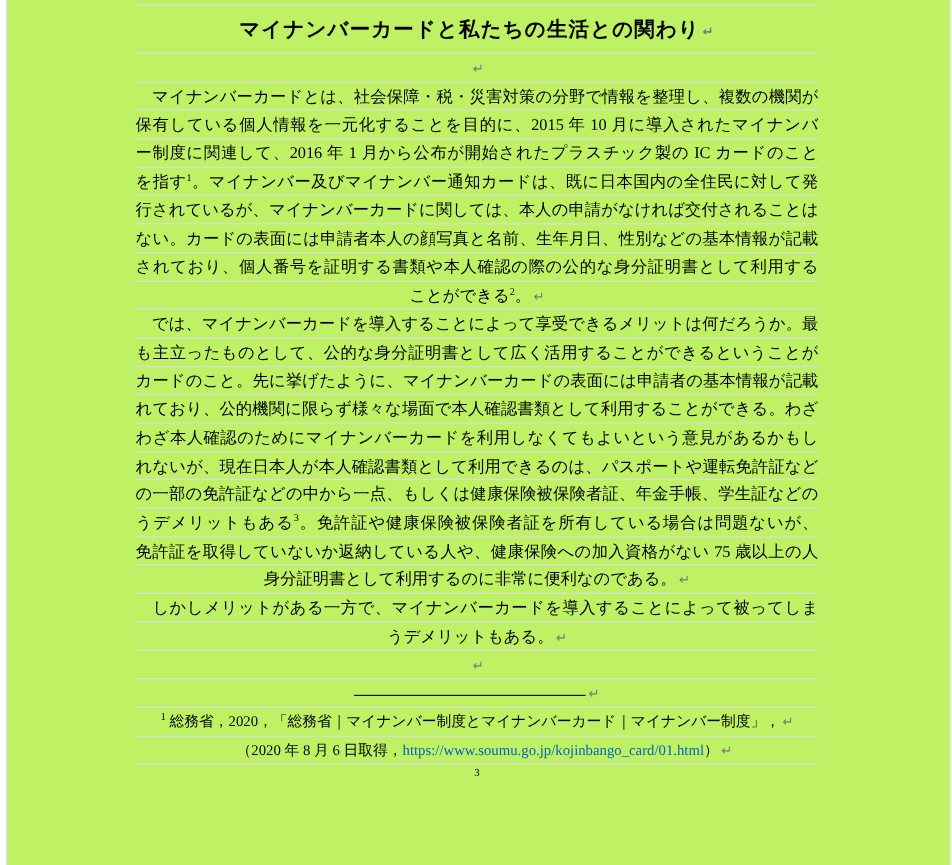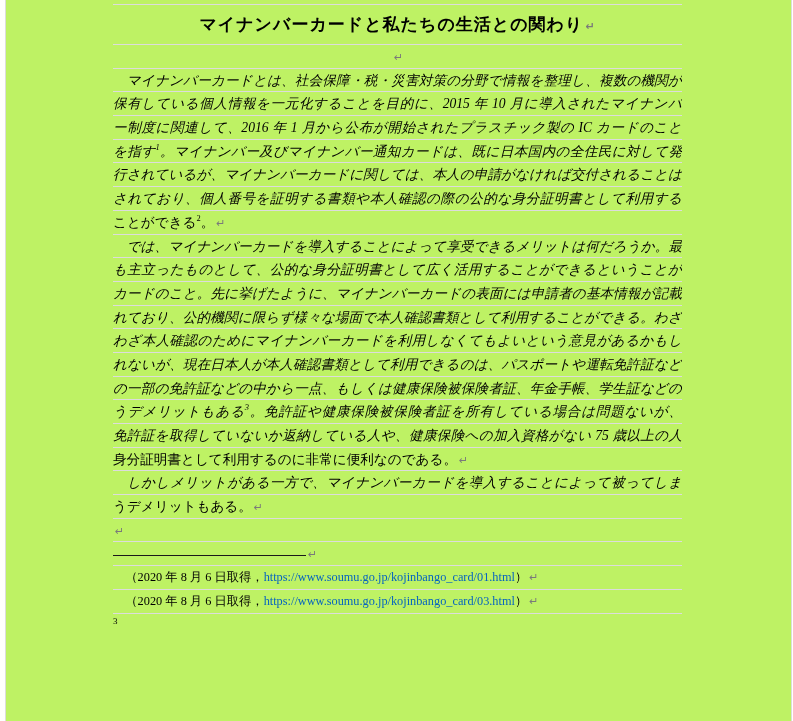--- a/index.html
+++ b/index.html
@@ -19,22 +19,22 @@
     position:relative;box-sizing:border-box;
     height:23.7px;line-height:23.5px;
     border-top:1px solid var(--grid,#dedede);
     overflow:hidden;white-space:normal;
     font-size:13.6px;
   }
   .row.title{
     height:40px;line-height:39px;text-align:center;
     font-size:17px;font-weight:bold;letter-spacing:1px;
   }
-  .ln-justify{text-align:justify;text-align-last:justify;text-justify:inter-character;font-style:italic;}
-  .ln-left{text-align:left;}
+  .ln-justify{text-align:justify;text-align-last:justify;text-justify:inter-character;}
+  .ln-left{text-align:center;}
   .center-empty{text-align:center;}
   .fnrow{font-size:12.3px;}
   .fnrow .fnref{font-size:9px;}
   sup.fnref{font-size:0.62em;vertical-align:super;line-height:0;}
   .pilcrow{
     color:var(--pilcrow,#7a7a7a);
     font-size:11px;line-height:0;
     font-family:"DejaVu Sans","Liberation Sans",sans-serif;
     padding-left:2px;
   }
@@ -54,20 +54,21 @@
       <span>マイナンバーカードと私たちの生活との関わり</span><span class="pilcrow">↵</span>
     </div>
 
     <div id="body-rows">
         <div class="row ln-left center-empty"><span class="pilcrow">↵</span></div>
         <div class="row ln-justify"><span>　マイナンバーカードとは、社会保障・税・災害対策の分野で情報を整理し、複数の機関が</span></div>
         <div class="row ln-justify"><span>保有している個人情報を一元化することを目的に、2015 年 10 月に導入されたマイナンバ</span></div>
         <div class="row ln-justify"><span>ー制度に関連して、2016 年 1 月から公布が開始されたプラスチック製の IC カードのこと</span></div>
         <div class="row ln-justify"><span>を指す</span><sup class="fnref">1</sup><span>。マイナンバー及びマイナンバー通知カードは、既に日本国内の全住民に対して発</span></div>
         <div class="row ln-justify"><span>行されているが、マイナンバーカードに関しては、本人の申請がなければ交付されることは</span></div>
+        <div class="row ln-justify"><span>ない。カードの表面には申請者本人の顔写真と名前、生年月日、性別などの基本情報が記載</span></div>
         <div class="row ln-justify"><span>されており、個人番号を証明する書類や本人確認の際の公的な身分証明書として利用する</span></div>
         <div class="row ln-left"><span>ことができる</span><sup class="fnref">2</sup><span>。</span><span class="pilcrow">↵</span></div>
         <div class="row ln-justify"><span>　では、マイナンバーカードを導入することによって享受できるメリットは何だろうか。最</span></div>
         <div class="row ln-justify"><span>も主立ったものとして、公的な身分証明書として広く活用することができるということが</span></div>
         <div class="row ln-justify"><span>カードのこと。先に挙げたように、マイナンバーカードの表面には申請者の基本情報が記載さ</span></div>
         <div class="row ln-justify"><span>れており、公的機関に限らず様々な場面で本人確認書類として利用することができる。わざ</span></div>
         <div class="row ln-justify"><span>わざ本人確認のためにマイナンバーカードを利用しなくてもよいという意見があるかもし</span></div>
         <div class="row ln-justify"><span>れないが、現在日本人が本人確認書類として利用できるのは、パスポートや運転免許証など</span></div>
         <div class="row ln-justify"><span>の一部の免許証などの中から一点、もしくは健康保険被保険者証、年金手帳、学生証などの</span></div>
         <div class="row ln-justify"><span>うデメリットもある</span><sup class="fnref">3</sup><span>。免許証や健康保険被保険者証を所有している場合は問題ないが、</span></div>
@@ -76,19 +77,19 @@
         <div class="row ln-justify"><span>　しかしメリットがある一方で、マイナンバーカードを導入することによって被ってしま</span></div>
         <div class="row ln-left"><span>うデメリットもある。</span><span class="pilcrow">↵</span></div>
         <div class="row ln-left"><span class="pilcrow">↵</span></div>
       </div>
 
     <div class="row ln-left">
       <span class="sep-line"></span><span class="pilcrow">↵</span>
     </div>
 
     <div id="footnote-rows">
+        <div class="row fnrow ln-left"><sup class="fnref">1</sup><span> 総務省，2020，「総務省｜マイナンバー制度とマイナンバーカード｜マイナンバー制度」，</span><span class="pilcrow">↵</span></div>
         <div class="row fnrow ln-left"><span>　（2020 年 8 月 6 日取得，</span><a class="url">https://www.soumu.go.jp/kojinbango_card/01.html</a><span>）</span><span class="pilcrow">↵</span></div>
-        <div class="row fnrow ln-left"><span>　（2020 年 8 月 6 日取得，</span><a class="url">https://www.soumu.go.jp/kojinbango_card/03.html</a><span>）</span><span class="pilcrow">↵</span></div>
         <div class="row fnrow ln-left"><sup class="fnref">3</sup></div>
       </div>
 
   </div>
 </div>
 
 </body></html>

